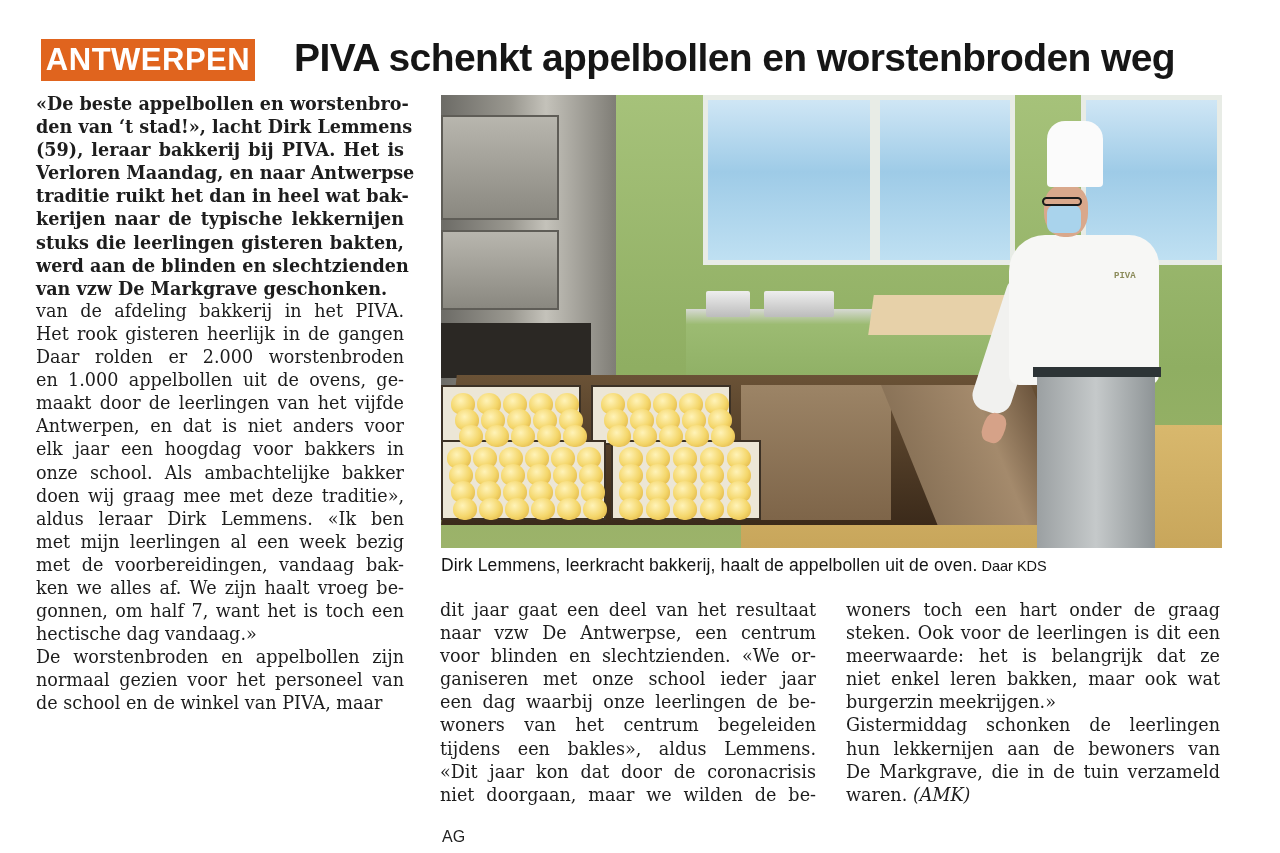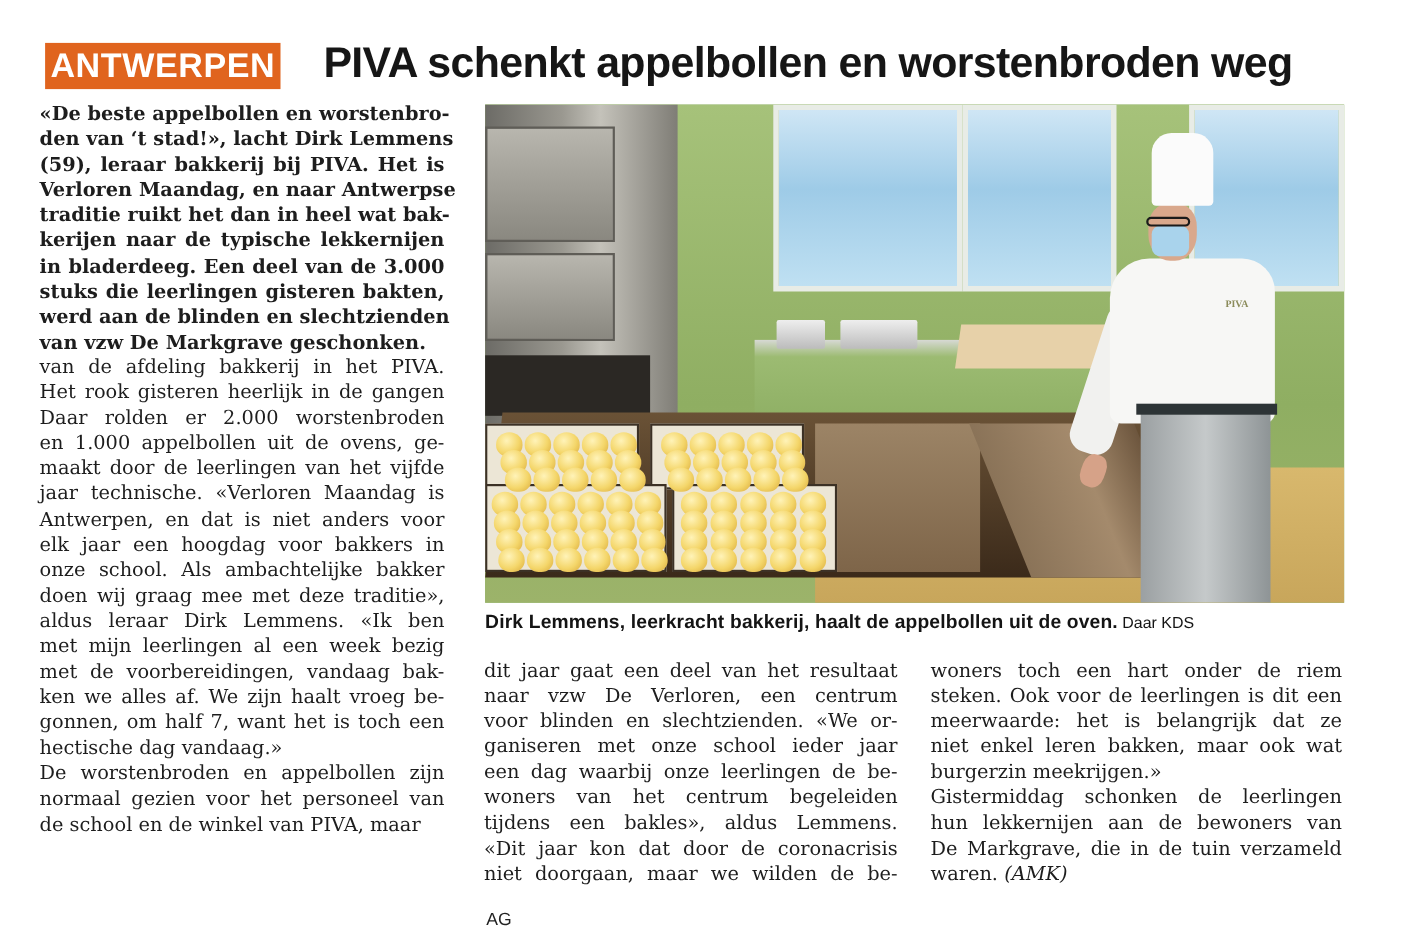--- a/index.html
+++ b/index.html
@@ -33,21 +33,21 @@
   }
   .photo {
     position: absolute; left: 441px; top: 95px; width: 781px; height: 453px; overflow: hidden;
     background: #8fb36a;
   }
   .caption {
     position: absolute; left: 441px; top: 553px; width: 781px; height: 24px;
     font-family: "Liberation Sans", sans-serif; font-size: 17.5px; line-height: 24px; white-space: nowrap;
     color: #141414;
   }
-  .caption .cap-main { font-weight: bold; letter-spacing: 0.15px; }
+  .caption .cap-main { font-weight: normal; letter-spacing: 0.15px; }
   .caption .cap-credit { font-size: 14.5px; margin-left: 4px; }
   .italic { font-style: italic; }
 
   
   .ph { position: absolute; }
   .wall { left: 0; top: 0; width: 781px; height: 453px; background: linear-gradient(180deg,#a6c27a 0%, #8fae62 60%, #9cb36a 100%); }
   .window { background: linear-gradient(180deg,#cfe6f5 0%, #9ecbe7 45%, #bfe0f2 100%); border: 5px solid #e8ece6; box-sizing: border-box; }
   .w1 { left: 262px; top: 0; width: 172px; height: 170px; }
   .w2 { left: 434px; top: 0; width: 140px; height: 170px; }
   .w3 { left: 640px; top: 0; width: 141px; height: 170px; }
@@ -65,48 +65,46 @@
   .bun { position: absolute; width: 24px; height: 22px; border-radius: 50% 50% 45% 45%; background: radial-gradient(circle at 40% 35%, #fff3b8 0%, #f4d66a 55%, #d9a93a 100%); }
   .chef-hat { left: 606px; top: 26px; width: 56px; height: 66px; background: #fbfbfb; border-radius: 18px 18px 4px 4px; }
   .chef-face { left: 603px; top: 90px; width: 44px; height: 52px; background: #d9a88c; border-radius: 40% 40% 45% 45%; }
   .chef-mask { left: 606px; top: 110px; width: 34px; height: 28px; background: #a9d3ec; border-radius: 8px; }
   .chef-glasses { left: 601px; top: 102px; width: 40px; height: 9px; border: 2px solid #1b1b1b; border-radius: 5px; box-sizing: border-box; }
   .chef-body { left: 568px; top: 140px; width: 150px; height: 150px; background: #f7f7f5; border-radius: 36px 30px 10px 10px; }
   .chef-arm { left: 548px; top: 180px; width: 40px; height: 140px; background: #f1f1ef; transform: rotate(18deg); border-radius: 16px; }
   .chef-apron { left: 596px; top: 278px; width: 118px; height: 175px; background: linear-gradient(90deg,#9ba0a2 0%, #c5c9ca 50%, #8e9496 100%); }
   .chef-belt { left: 592px; top: 272px; width: 128px; height: 10px; background: #2d3436; }
   .chef-hand { left: 542px; top: 318px; width: 22px; height: 30px; background: #d6a288; border-radius: 40%; transform: rotate(20deg); }
-  .logo-tag { left: 673px; top: 176px; font-family: Liberation Serif, serif; font-size: 9px; color: #8b8b5a; font-weight: bold; }
+  .logo-tag { left: 673px; top: 176px; font-family: Liberation Mono, monospace; font-size: 9px; color: #8b8b5a; font-weight: bold; }
 </style>
 </head>
 <body>
 
 <div class="kicker">ANTWERPEN</div>
 <div class="headline">PIVA schenkt appelbollen en worstenbroden weg</div>
 
 <div class="col col-1">
   <p class="lead lead-block" id="lead">
       <span class="line">«De beste appelbollen en worstenbro-</span>
       <span class="line">den van ‘t stad!», lacht Dirk Lemmens</span>
       <span class="line">(59), leraar bakkerij bij PIVA. Het is</span>
       <span class="line">Verloren Maandag, en naar Antwerpse</span>
       <span class="line">traditie ruikt het dan in heel wat bak-</span>
       <span class="line">kerijen naar de typische lekkernijen</span>
-      <span class="line">in bladerdeeg. Een deel van de 3.000</span>
       <span class="line">stuks die leerlingen gisteren bakten,</span>
       <span class="line">werd aan de blinden en slechtzienden</span>
       <span class="line last">van vzw De Markgrave geschonken.</span>
     </p>
   <p id="c1">
       <span class="line">van de afdeling bakkerij in het PIVA.</span>
       <span class="line">Het rook gisteren heerlijk in de gangen</span>
       <span class="line">Daar rolden er 2.000 worstenbroden</span>
       <span class="line">en 1.000 appelbollen uit de ovens, ge-</span>
       <span class="line">maakt door de leerlingen van het vijfde</span>
-      <span class="line">jaar technische. «Verloren Maandag is</span>
       <span class="line">Antwerpen, en dat is niet anders voor</span>
       <span class="line">elk jaar een hoogdag voor bakkers in</span>
       <span class="line">onze school. Als ambachtelijke bakker</span>
       <span class="line">doen wij graag mee met deze traditie»,</span>
       <span class="line">aldus leraar Dirk Lemmens. «Ik ben</span>
       <span class="line">met mijn leerlingen al een week bezig</span>
       <span class="line">met de voorbereidingen, vandaag bak-</span>
       <span class="line">ken we alles af. We zijn haalt vroeg be-</span>
       <span class="line">gonnen, om half 7, want het is toch een</span>
       <span class="line last">hectische dag vandaag.»</span>
@@ -225,35 +223,35 @@
   <div class="ph chef-hat"></div>
 </div>
 
 <div class="caption">
   <span class="cap-main">Dirk Lemmens, leerkracht bakkerij, haalt de appelbollen uit de oven.</span><span class="cap-credit">Daar KDS</span>
 </div>
 
 <div class="col col-2">
   <p id="c2">
       <span class="line">dit jaar gaat een deel van het resultaat</span>
-      <span class="line">naar vzw De Verloren, een centrum</span>
+      <span class="line">naar vzw De Antwerpse, een centrum</span>
       <span class="line">voor blinden en slechtzienden. «We or-</span>
       <span class="line">ganiseren met onze school ieder jaar</span>
       <span class="line">een dag waarbij onze leerlingen de be-</span>
       <span class="line">woners van het centrum begeleiden</span>
       <span class="line">tijdens een bakles», aldus Lemmens.</span>
       <span class="line">«Dit jaar kon dat door de coronacrisis</span>
       <span class="line">niet doorgaan, maar we wilden de be-</span>
     </p>
 </div>
 <div class="credit-ag">AG</div>
 
 <div class="col col-3">
   <p id="c3">
-      <span class="line">woners toch een hart onder de riem</span>
+      <span class="line">woners toch een hart onder de graag</span>
       <span class="line">steken. Ook voor de leerlingen is dit een</span>
       <span class="line">meerwaarde: het is belangrijk dat ze</span>
       <span class="line">niet enkel leren bakken, maar ook wat</span>
       <span class="line last">burgerzin meekrijgen.»</span>
       <span class="line">Gistermiddag schonken de leerlingen</span>
       <span class="line">hun lekkernijen aan de bewoners van</span>
       <span class="line">De Markgrave, die in de tuin verzameld</span>
     </p>
   <p><span>waren.</span> <span class="italic">(AMK)</span></p>
 </div>

